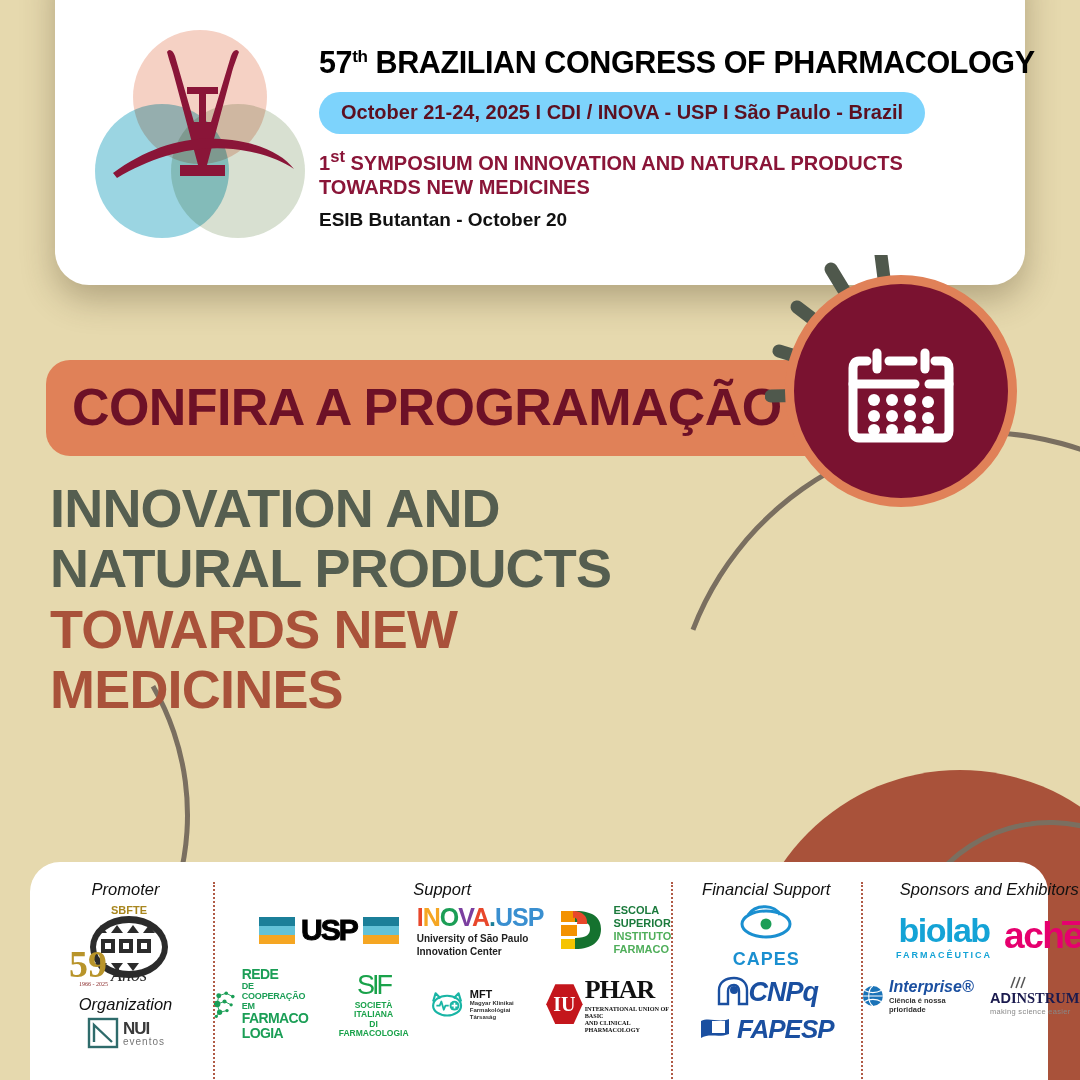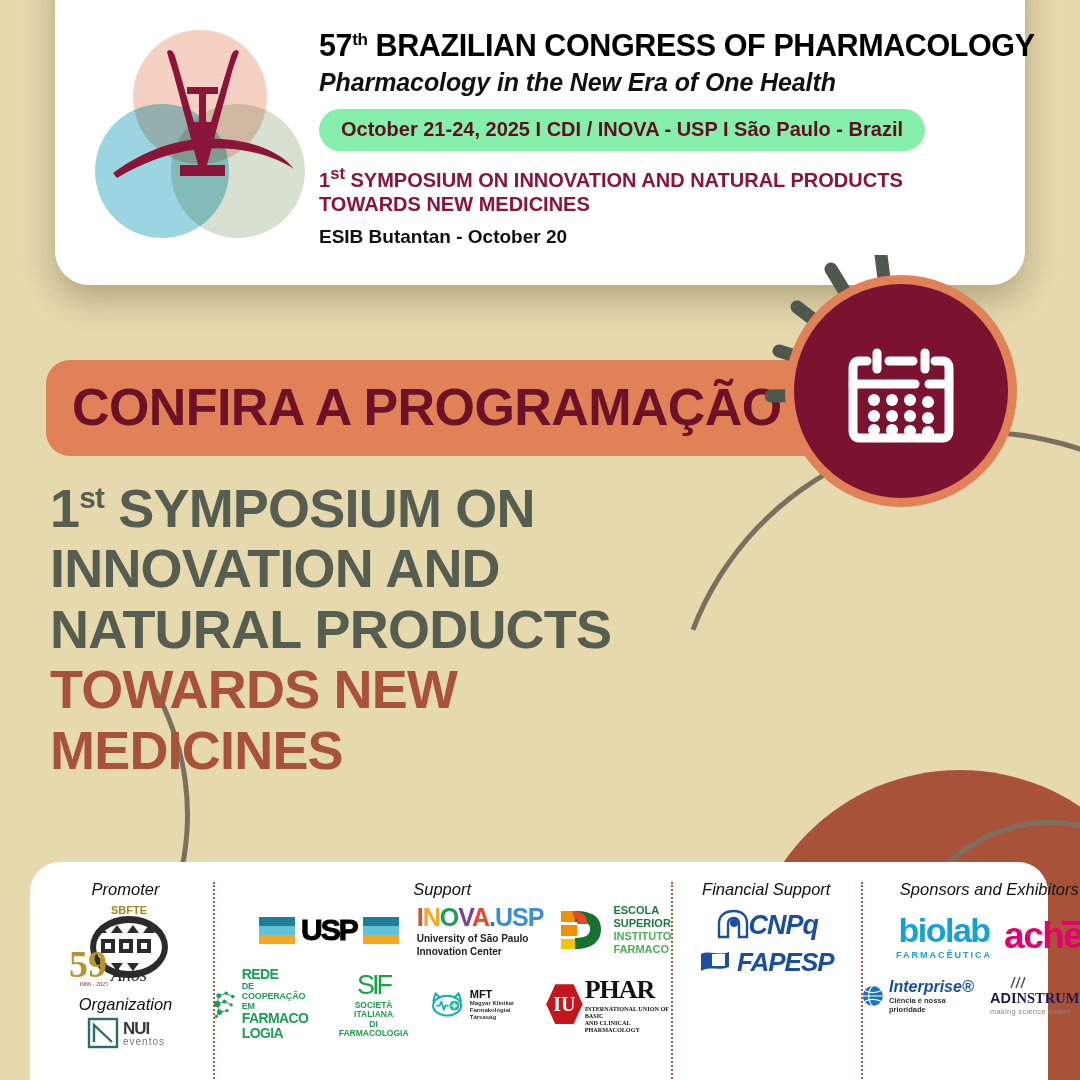--- a/index.html
+++ b/index.html
@@ -61,21 +61,21 @@
     font-weight:800; font-size:30.5px; letter-spacing:-.4px;
     color:#000; line-height:1.19; white-space:nowrap;
   }
   .hdr-l1 sup{ font-size:.56em; font-weight:800; vertical-align:super; }
   .hdr-sub{
     font-style:italic; font-weight:700; font-size:25px; color:#111;
     margin-top:5px; letter-spacing:-.1px;
   }
   .hdr-pill{
     display:inline-block; margin-top:12px;
-    background:#86efac; color:#5c1020;
+    background:#7dd3fc; color:#5c1020;
     font-weight:800; font-size:20px;
     padding:9px 22px 10px 22px;
     border-radius:40px; white-space:nowrap;
   }
   .hdr-symp{
     margin-top:13px; color:#8a1538;
     font-weight:800; font-size:20px; line-height:1.25;
   }
   .hdr-esib{
     margin-top:9px; color:#111; font-weight:800; font-size:19px;
@@ -215,38 +215,36 @@
     <div class="c c2"></div>
     <div class="c c3"></div>
     <svg class="glyph" viewBox="0 0 210 215">
       <path d="M72 22 C74 18 78 20 80 26 L99 92 L104 92 L104 64 L92 64 L92 57 L123 57 L123 64 L111 64 L111 92 L116 92 L136 26 C138 20 142 18 144 22 C141 30 139 35 137 42 L112 135 L130 135 L130 146 L85 146 L85 135 L103 135 L78 42 C76 35 74 30 72 22 Z" fill="#8a1538"></path>
       <path d="M18 143 C55 116 95 104 137 110 C167 114 188 125 199 139 C186 130 165 122 138 119 C99 115 58 126 22 148 Z" fill="#8a1538"></path>
     </svg>
   </div>
 
   <div class="hdr-text">
     <div class="hdr-l1"><span>57</span><sup>th</sup><span> BRAZILIAN CONGRESS OF PHARMACOLOGY</span></div>
-    <div class="hdr-sub">Pharmacology in the New Era of One Health</div>
     <div class="hdr-pill">October 21-24, 2025 I  CDI / INOVA - USP I São Paulo - Brazil</div>
     <div class="hdr-symp">
       <div><span>1</span><sup>st</sup><span> SYMPOSIUM ON INNOVATION AND NATURAL PRODUCTS</span></div>
       <div>TOWARDS NEW MEDICINES</div>
     </div>
     <div class="hdr-esib">ESIB Butantan - October 20</div>
   </div>
 </div>
 
 <div class="main">
 
   <div class="banner">
     <span>CONFIRA A PROGRAMAÇÃO DO</span>
   </div>
 
   <div class="title">
-    <div class="title-line"><span>1</span><sup>st</sup><span> SYMPOSIUM ON</span></div>
     <div class="title-line">INNOVATION AND</div>
     <div class="title-line">NATURAL PRODUCTS</div>
     <div class="title-line accent">TOWARDS NEW</div>
     <div class="title-line accent">MEDICINES</div>
   </div>
 </div>
 
 <div class="badge-wrap">
   <svg class="burst" viewBox="0 0 260 260">
     <g stroke="#4f584c" stroke-width="13" stroke-linecap="round">
@@ -426,20 +424,28 @@
             <small>INTERNATIONAL UNION OF BASIC</small>
             <small>AND CLINICAL PHARMACOLOGY</small>
           </div>
         </div>
       </div>
     </div>
   </div>
 
   <div class="fcol fcol-financial">
     <div class="fhead">Financial Support</div>
+    <div style="text-align:center;">
+      <svg width="72" height="42" viewBox="0 0 72 42">
+        <ellipse cx="36" cy="21" rx="24" ry="13" fill="none" stroke="#1a8fd0" stroke-width="3"></ellipse>
+        <path d="M18 12 C26 0 46 2 50 12" fill="none" stroke="#1a8fd0" stroke-width="3"></path>
+        <circle cx="36" cy="21" r="5.5" fill="#1b9e56"></circle>
+      </svg>
+      <div class="capes-txt">CAPES</div>
+    </div>
     <div class="lg" style="margin-top:6px;">
       <svg width="34" height="32" viewBox="0 0 34 32">
         <path d="M4 28 L4 14 C4 6 11 2 19 2 C27 2 32 7 32 14 L32 28 L24 28 L24 15 C24 11 22 9 19 9 C15 9 13 11 13 15 L13 28 Z" fill="none" stroke="#1a4fa0" stroke-width="2.4"></path>
         <circle cx="19" cy="14" r="4" fill="#1a4fa0"></circle>
       </svg>
       <div class="cnpq">CNPq</div>
     </div>
     <div class="lg" style="margin-top:6px;">
       <svg width="38" height="28" viewBox="0 0 38 28">
         <path d="M2 22 L2 5 C10 1 20 7 30 3 L30 18 C20 22 10 17 2 22 Z" fill="#1a4fa0"></path>

